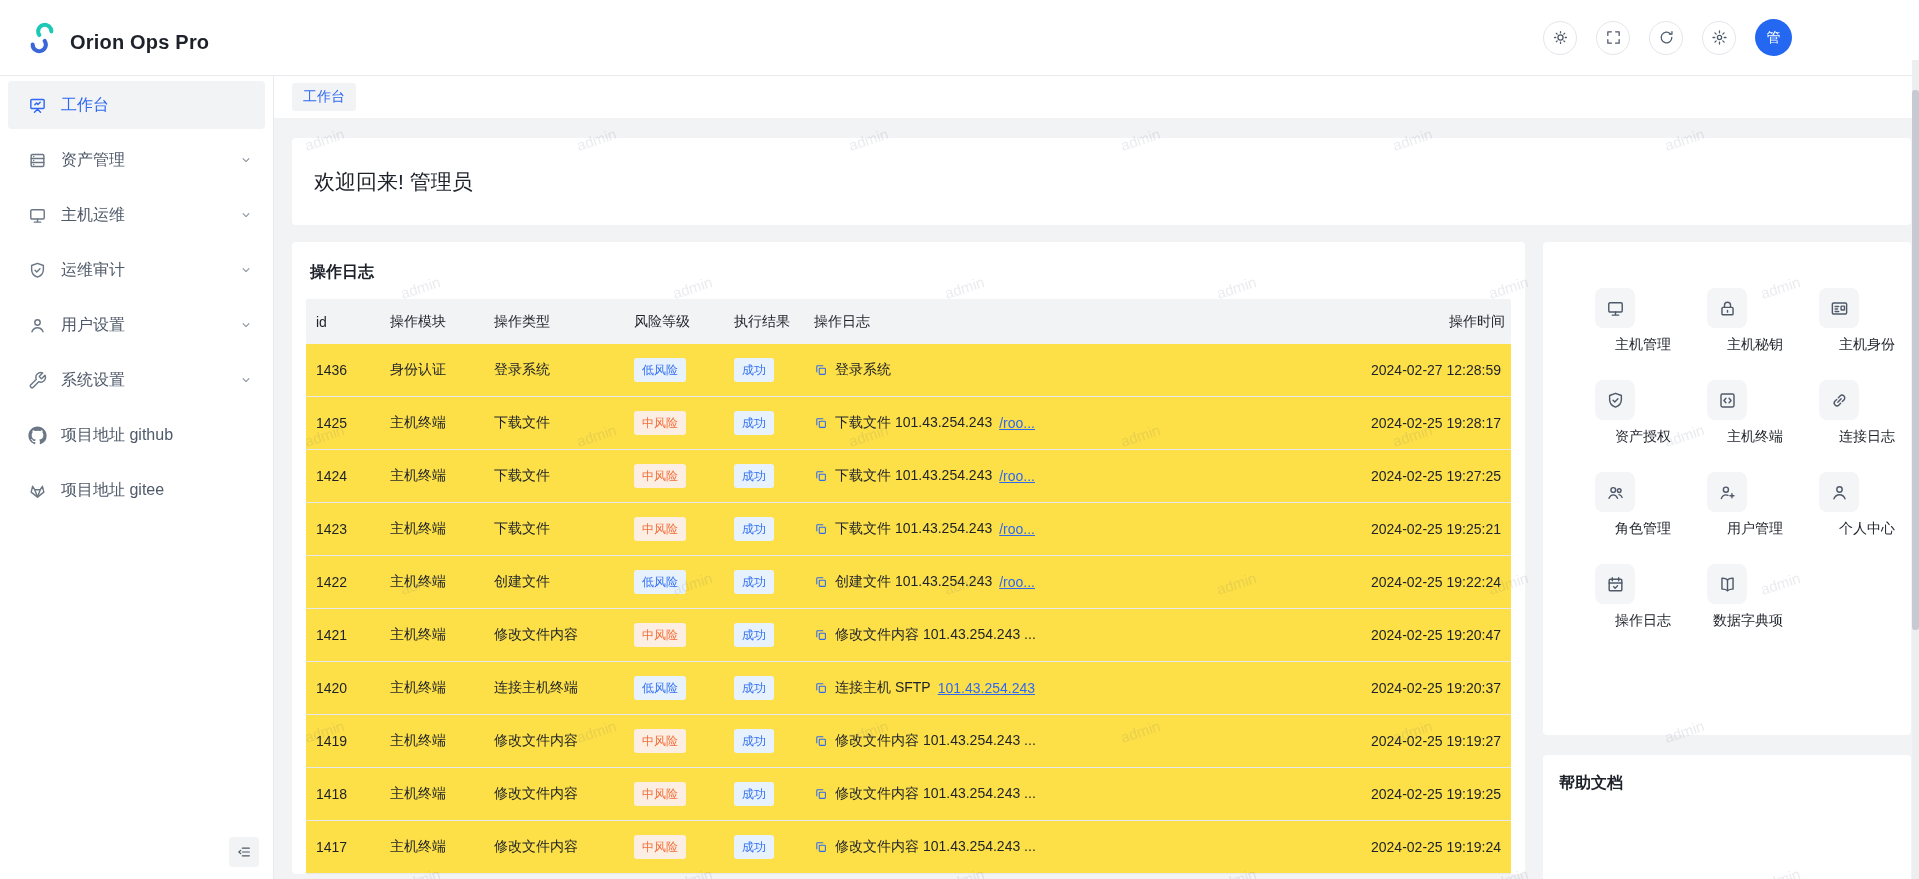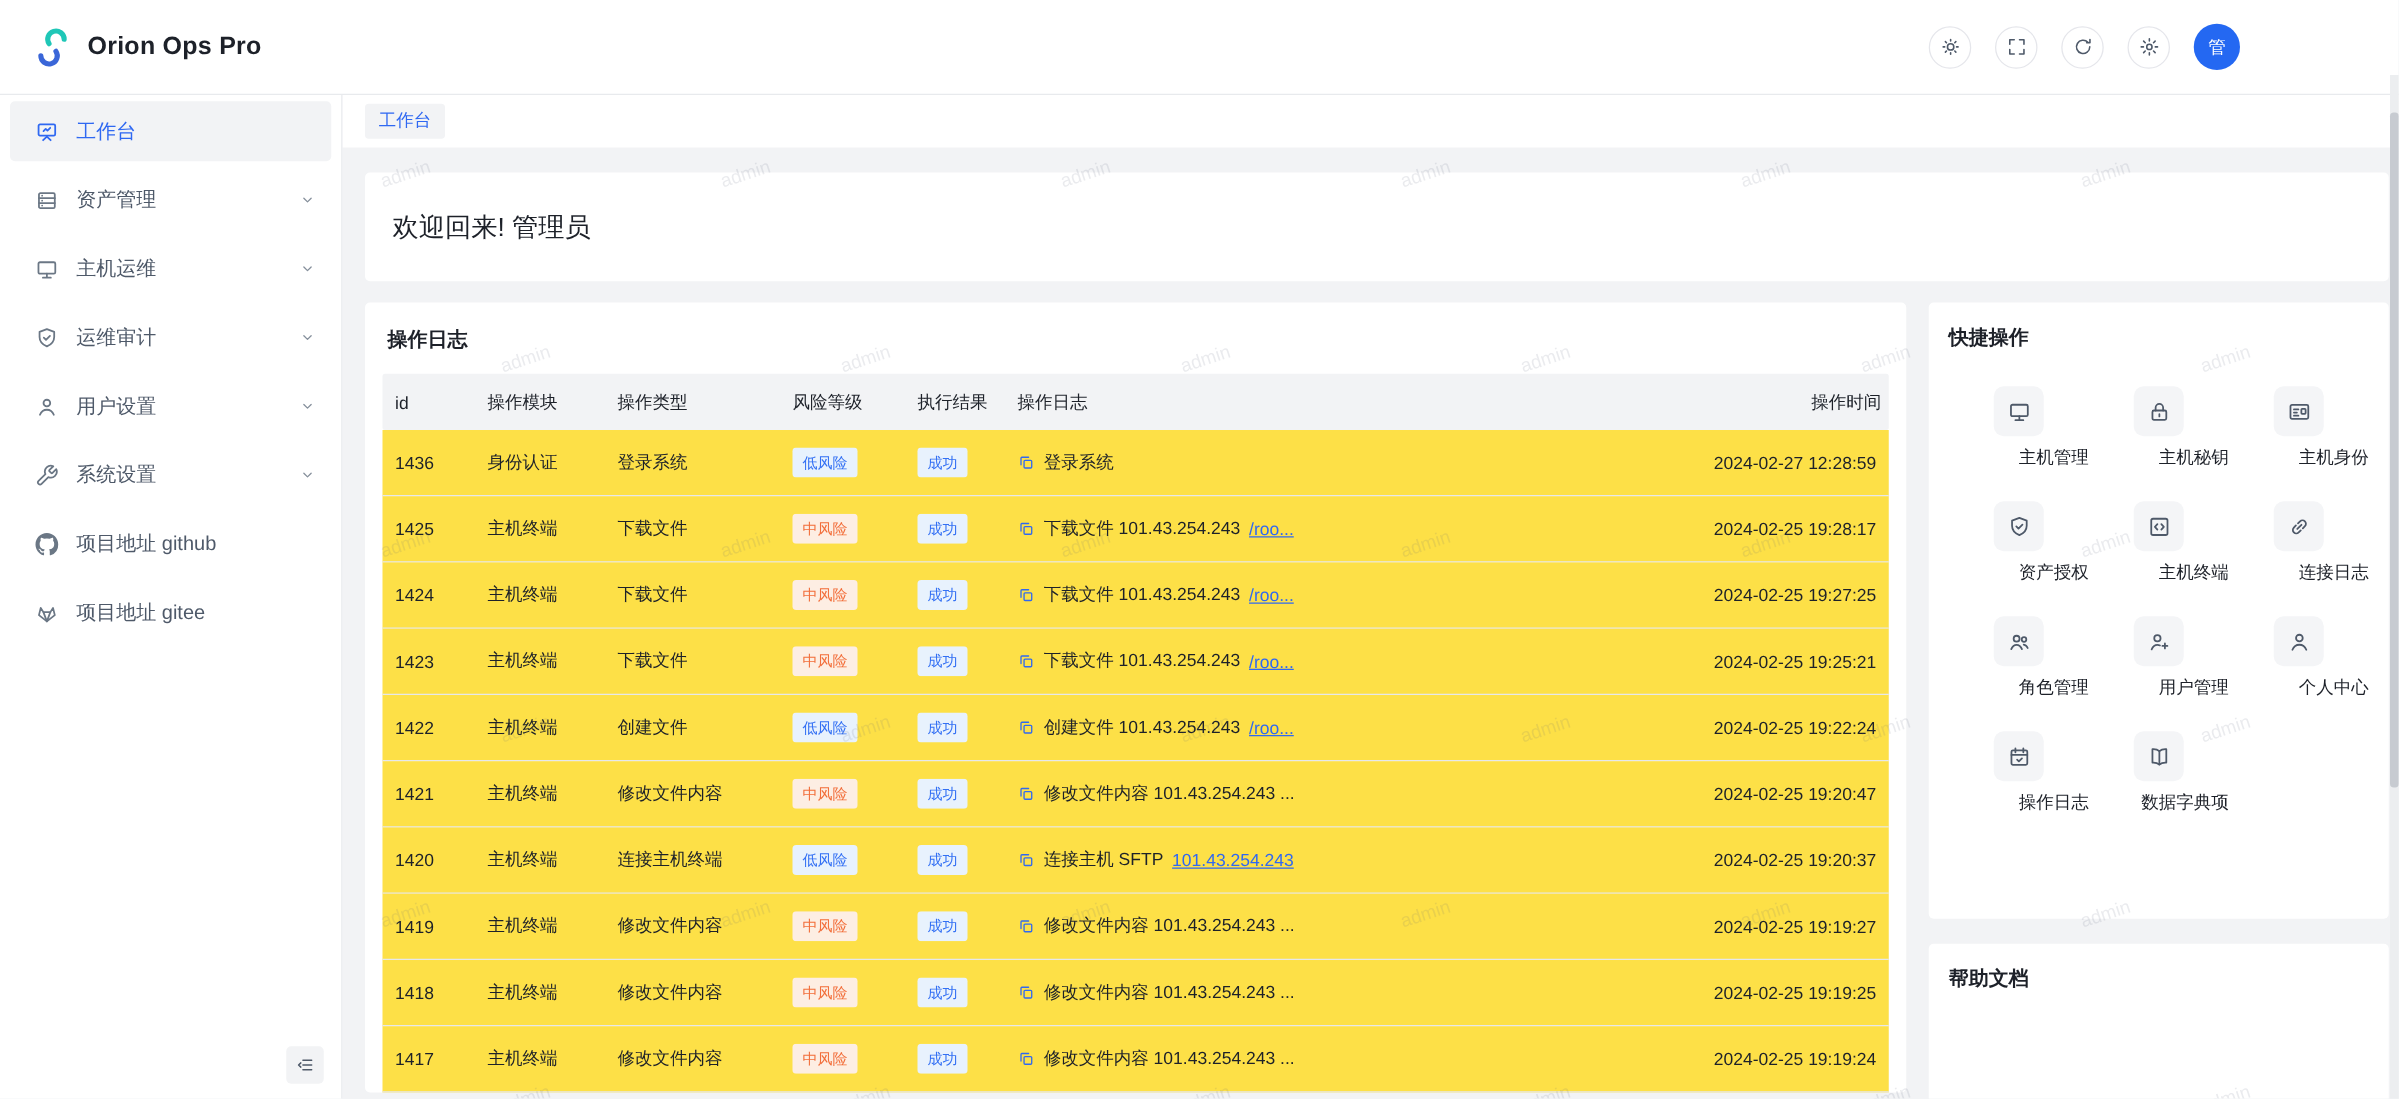--- a/index.html
+++ b/index.html
@@ -2,21 +2,21 @@
 <html><head>
 <meta charset="utf-8">
 <style>
   * { margin:0; padding:0; box-sizing:border-box; }
   html,body { width:1919px; height:879px; overflow:hidden; }
   body { font-family:"Liberation Sans","DejaVu Sans",sans-serif; background:#f2f3f5; color:#1d2129; position:relative; }
   svg { display:block; }
 
   
   .app-header { height:76px; background:#fff; border-bottom:1px solid #e8eaed; display:flex; align-items:center; justify-content:space-between; padding:0 0 0 26px; position:relative; z-index:5; }
-  .logo { display:flex; align-items:center; gap:12px; }
+  .logo { display:flex; align-items:flex-end; gap:12px; }
   .logo-mark svg { width:32px; height:32px; }
   .logo-text { font-size:20px; font-weight:600; color:#1d2129; letter-spacing:.2px; }
   .header-actions { display:flex; align-items:center; gap:19px; margin-right:127px; }
   .hbtn { width:34px; height:34px; border-radius:50%; border:1px solid #e5e6eb; background:#fff; display:flex; align-items:center; justify-content:center; color:#4e5969; cursor:pointer; }
   .hbtn svg { width:17px; height:17px; }
   .avatar { width:37px; height:37px; border-radius:50%; background:#2468f2; color:#fff; font-size:14px; display:flex; align-items:center; justify-content:center; cursor:pointer; }
 
   
   .shell { display:flex; height:803px; }
   .sidebar { width:274px; background:#fff; border-right:1px solid #e8eaed; position:relative; padding-top:5px; flex:none; }
@@ -444,21 +444,20 @@
       <span>修改文件内容 101.43.254.243 ...</span>
                   <span class="log-link"></span>
     </div>
     <div class="c col-time">2024-02-25 19:19:24</div>
   </div>
             </div>
         </section>
 
         <div class="right-col">
           <section class="card quick-card">
-            <div class="card-title">快捷操作</div>
             <div class="quick-grid" id="quick-grid">
                 <div class="quick-item">
                   <div class="q-tile">
                     <svg viewBox="0 0 24 24" fill="none" stroke="currentColor" stroke-width="1.8" stroke-linecap="round" stroke-linejoin="round">
                       <rect x="3.5" y="4.8" width="17" height="11.6" rx="1.5"></rect>
                       <path d="M12 16.4v3.8M8 20.4h8"></path>
                     </svg>
                   </div>
                   <div class="q-label">主机管理</div>
                 </div>

